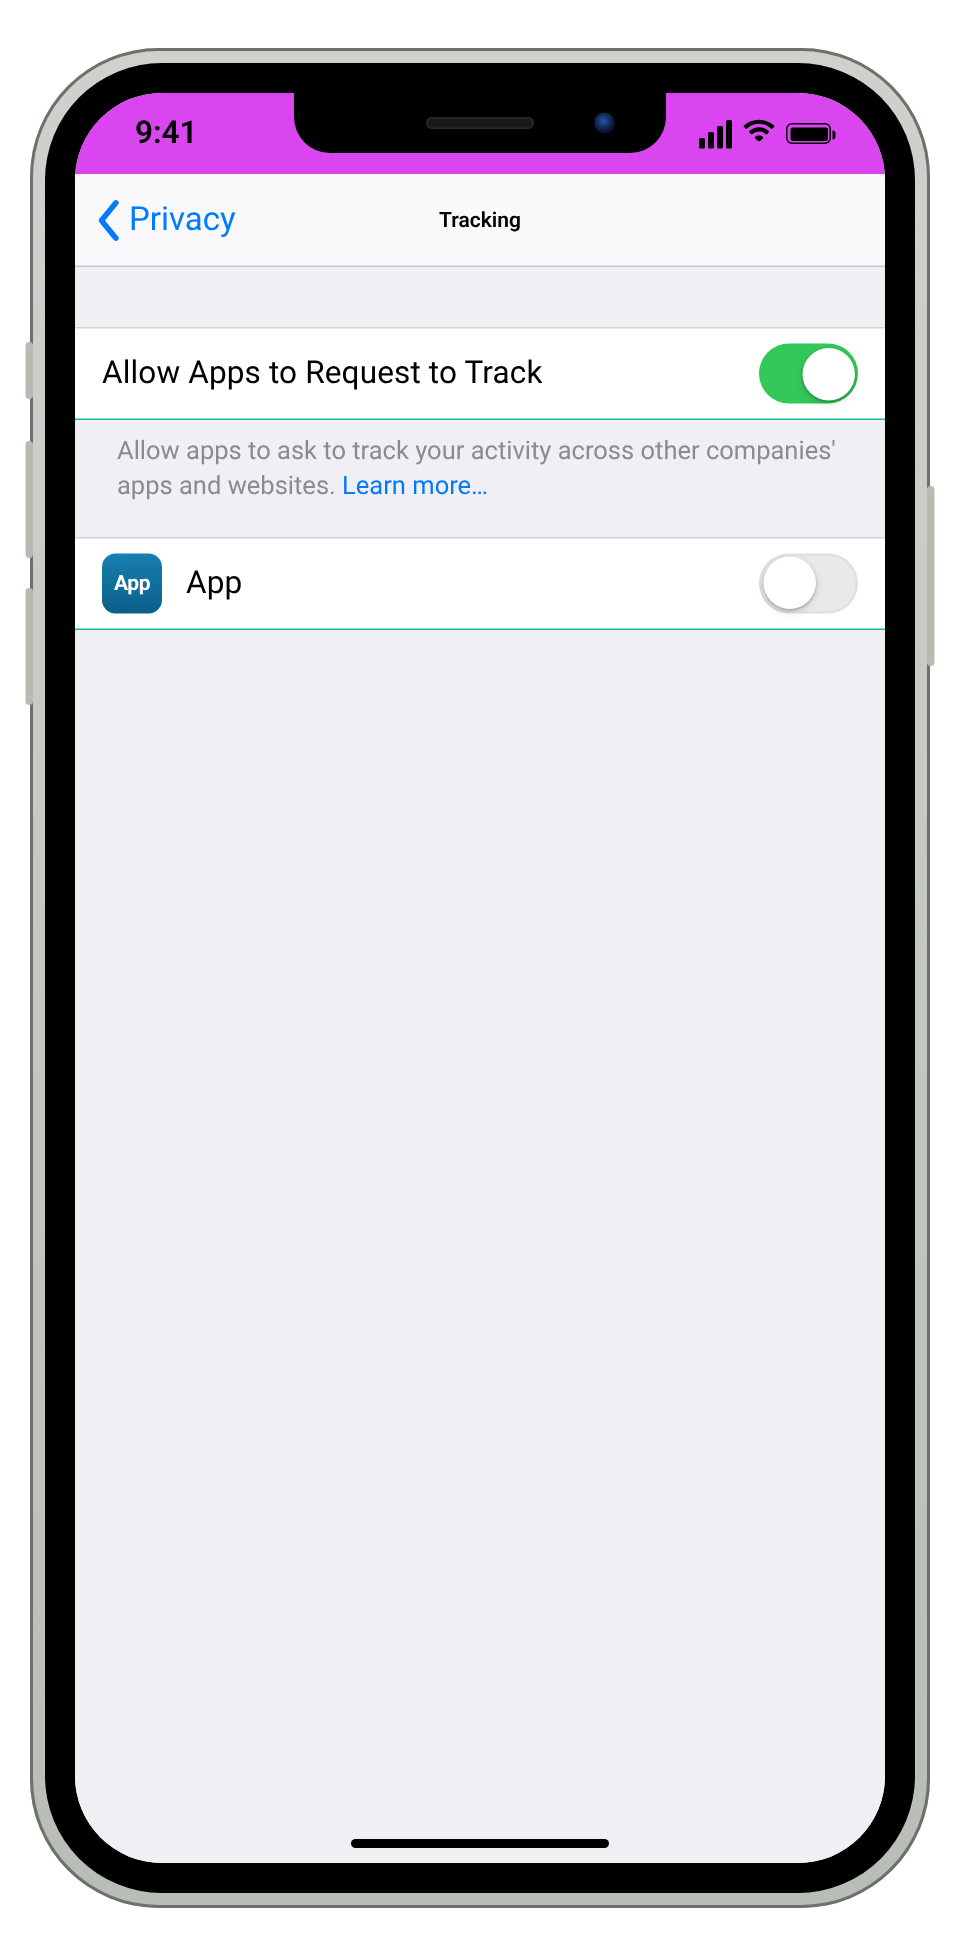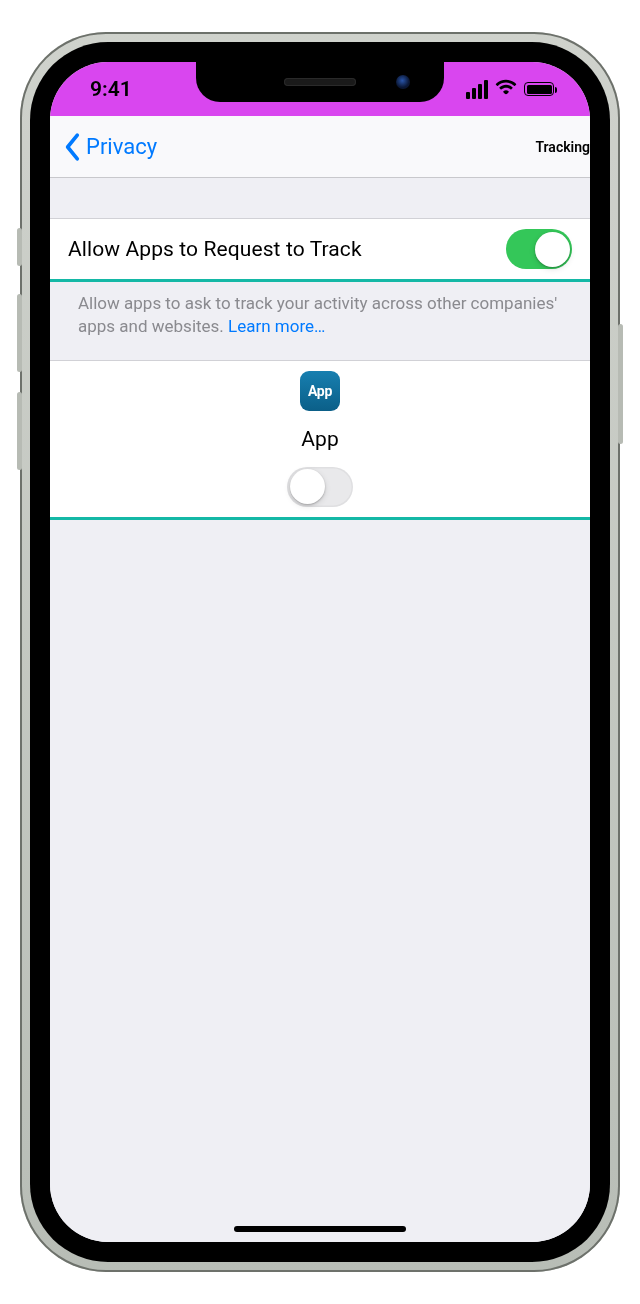--- a/index.html
+++ b/index.html
@@ -79,21 +79,21 @@
     }
     .battery::after { content:''; position:absolute; right:-4px; top:4px; width:2.5px; height:6px; background:#000; border-radius:0 2px 2px 0; }
     .battery .fill { position:absolute; inset:1.5px; background:#000; border-radius:1.5px; }
 
     
     .nav-bar {
       position: relative;
       height: 62px;
       background: #f9f9fb;
       border-bottom: 1px solid #c8c8cc;
-      display: flex; align-items: center; justify-content: flex-end;
+      display: flex; align-items: center; justify-content: center;
     }
     .nav-back {
       position: absolute; left: 4px; top: 0; bottom: 0;
       display: flex; align-items: center; gap: 2px;
       color: #007aff; font-size: 22px; padding: 0 8px;
       cursor: pointer;
     }
     .nav-back svg { width: 22px; height: 30px; }
     .nav-title { font-size: 14px; font-weight: 600; color: #000; }
 
@@ -101,26 +101,26 @@
     .content { flex: 1; background: #efeff4; overflow: hidden; }
 
     .group-spacer { height: 40px; }
 
     .cell {
       background: #fff;
       display: flex; align-items: center;
       min-height: 60px;
       padding: 10px 18px;
       border-top: 1px solid #d1d1d6;
-      border-bottom: 3px solid #14b8a6;
+      border-bottom: 1px solid #14b8a6;
     }
     .cell + .footer-text { margin-top: 0; }
     .cell-label { font-size: 21px; color: #000; flex: 1; letter-spacing: 0.1px; }
 
-    .app-cell { gap: 16px; flex-direction: column; }
+    .app-cell { gap: 16px; }
     .app-icon {
       width: 40px; height: 40px; border-radius: 9px;
       background: linear-gradient(180deg, #177fb0, #0b5f88);
       color: #fff; font-size: 14px; font-weight: 700;
       display: flex; align-items: center; justify-content: center;
       letter-spacing: -0.3px;
     }
 
     .switch {
       position: relative; width: 66px; height: 40px; border-radius: 20px;

